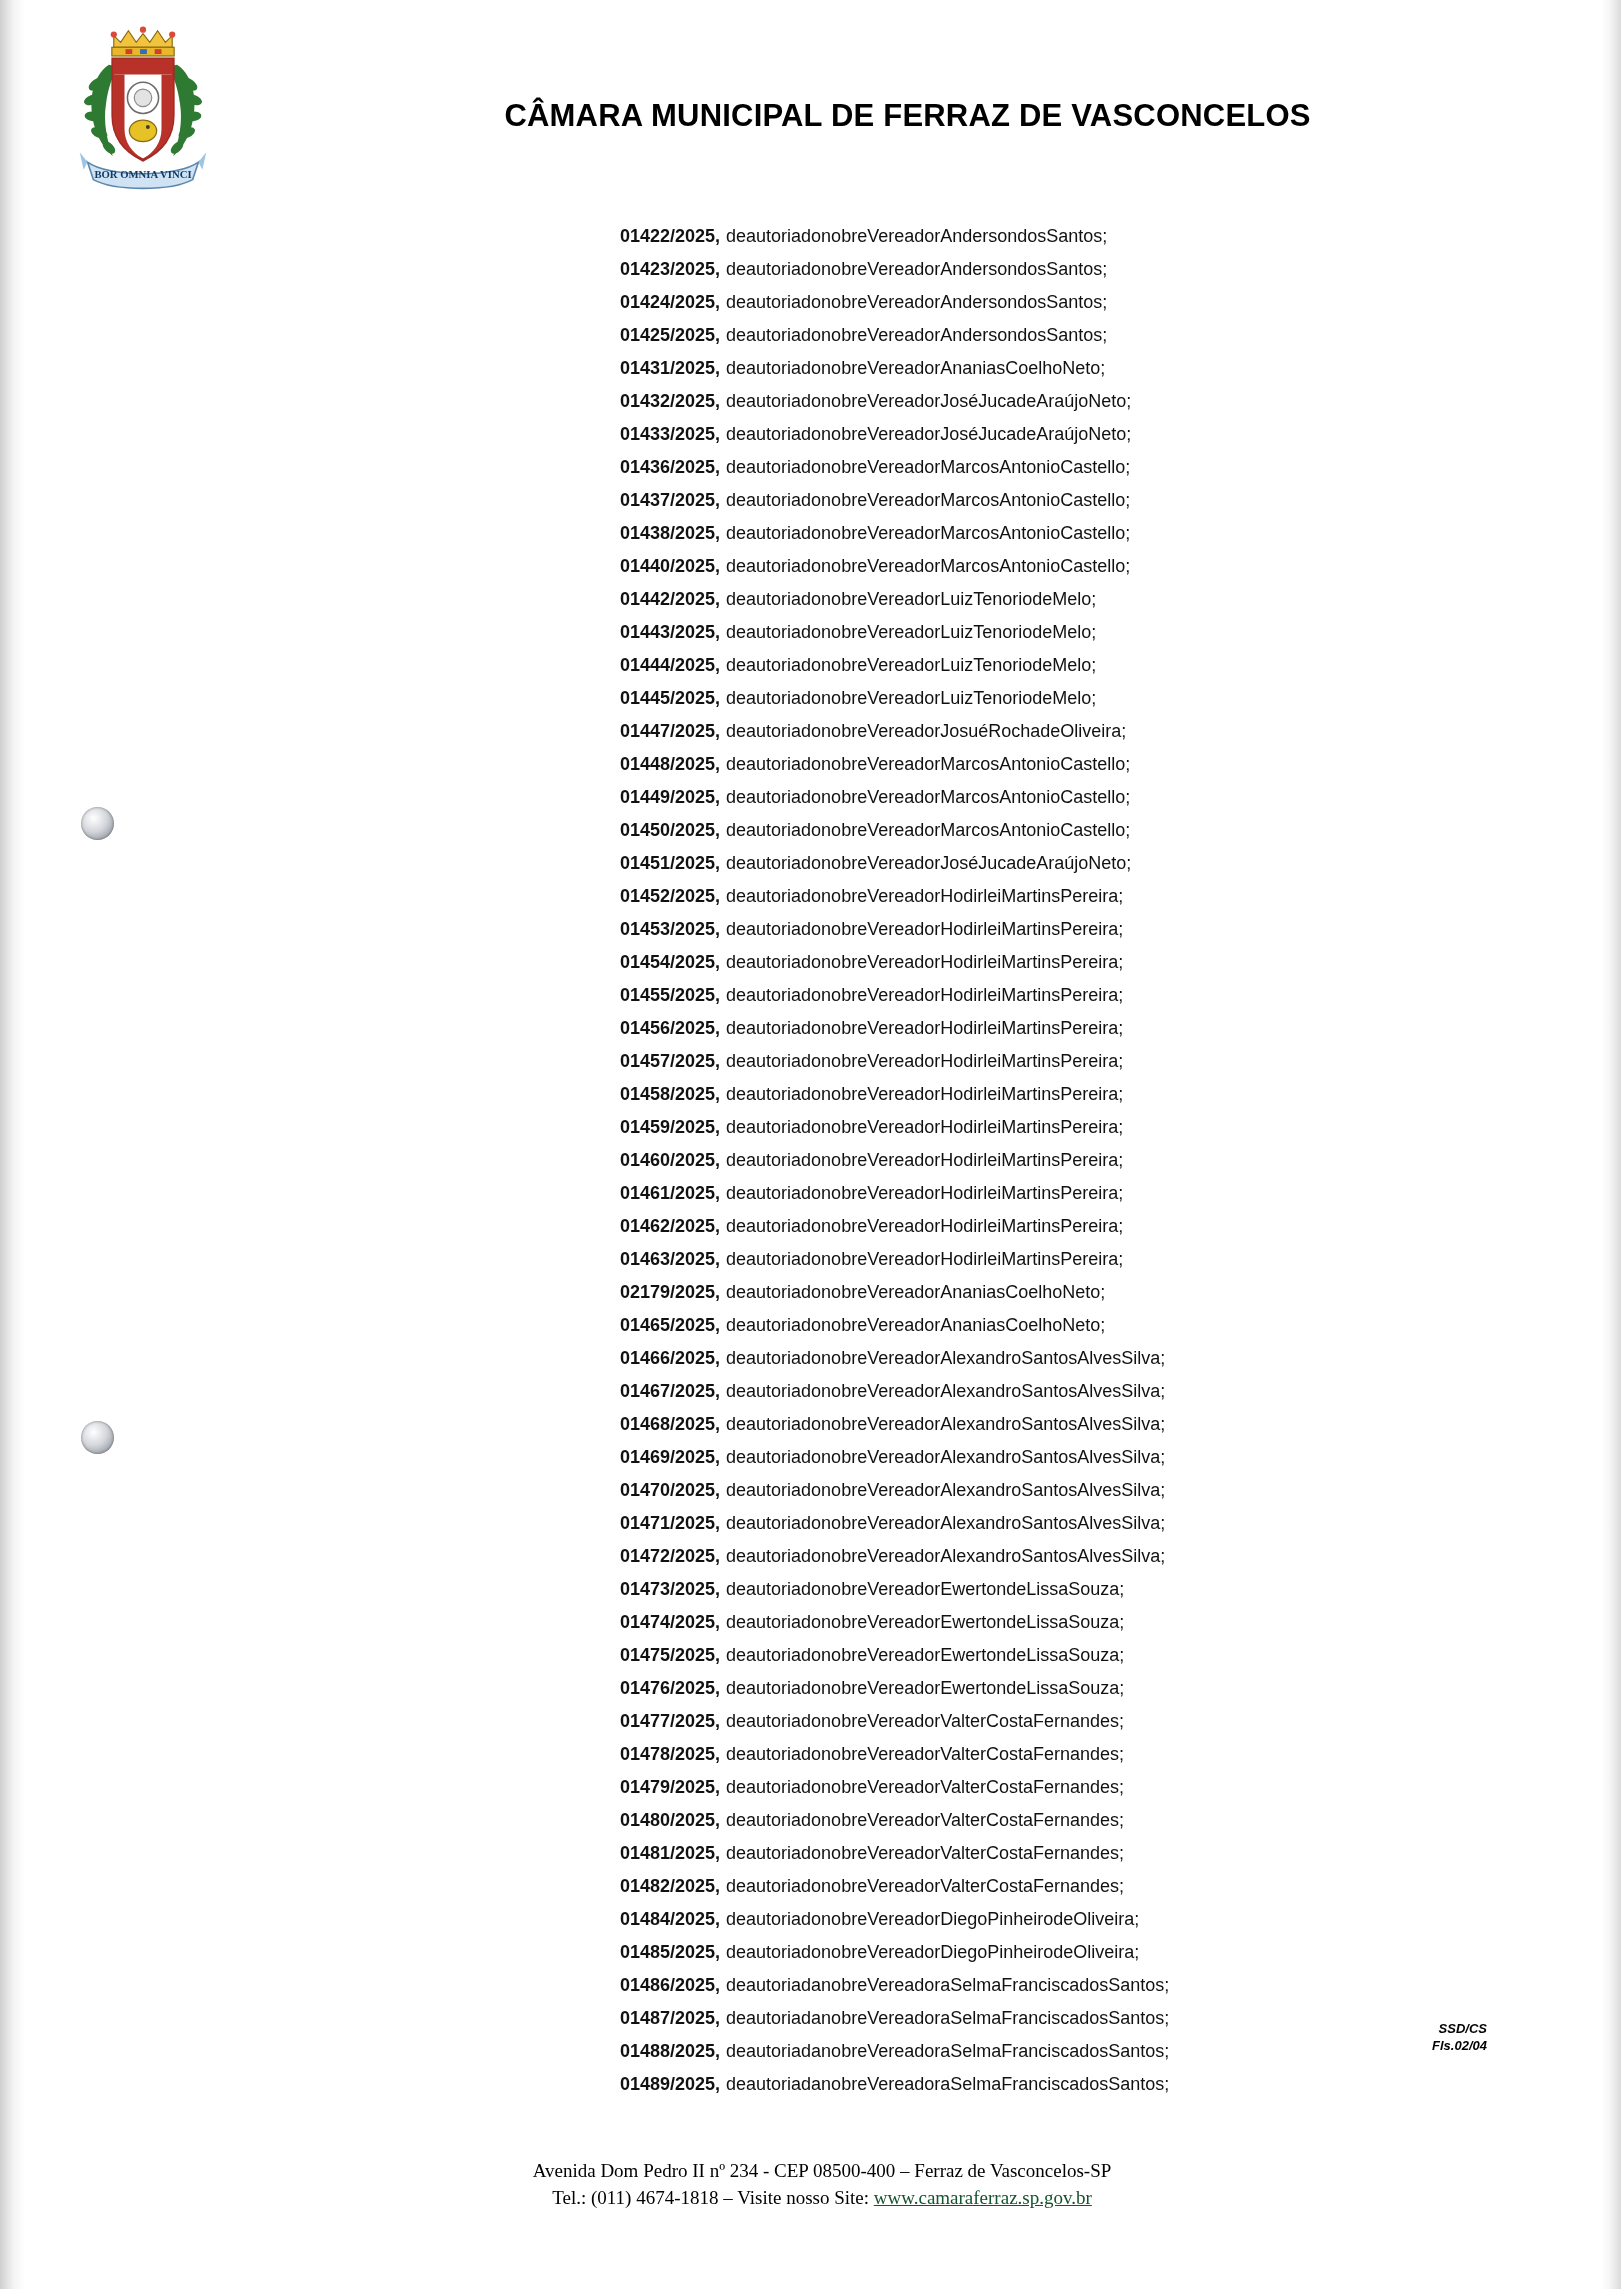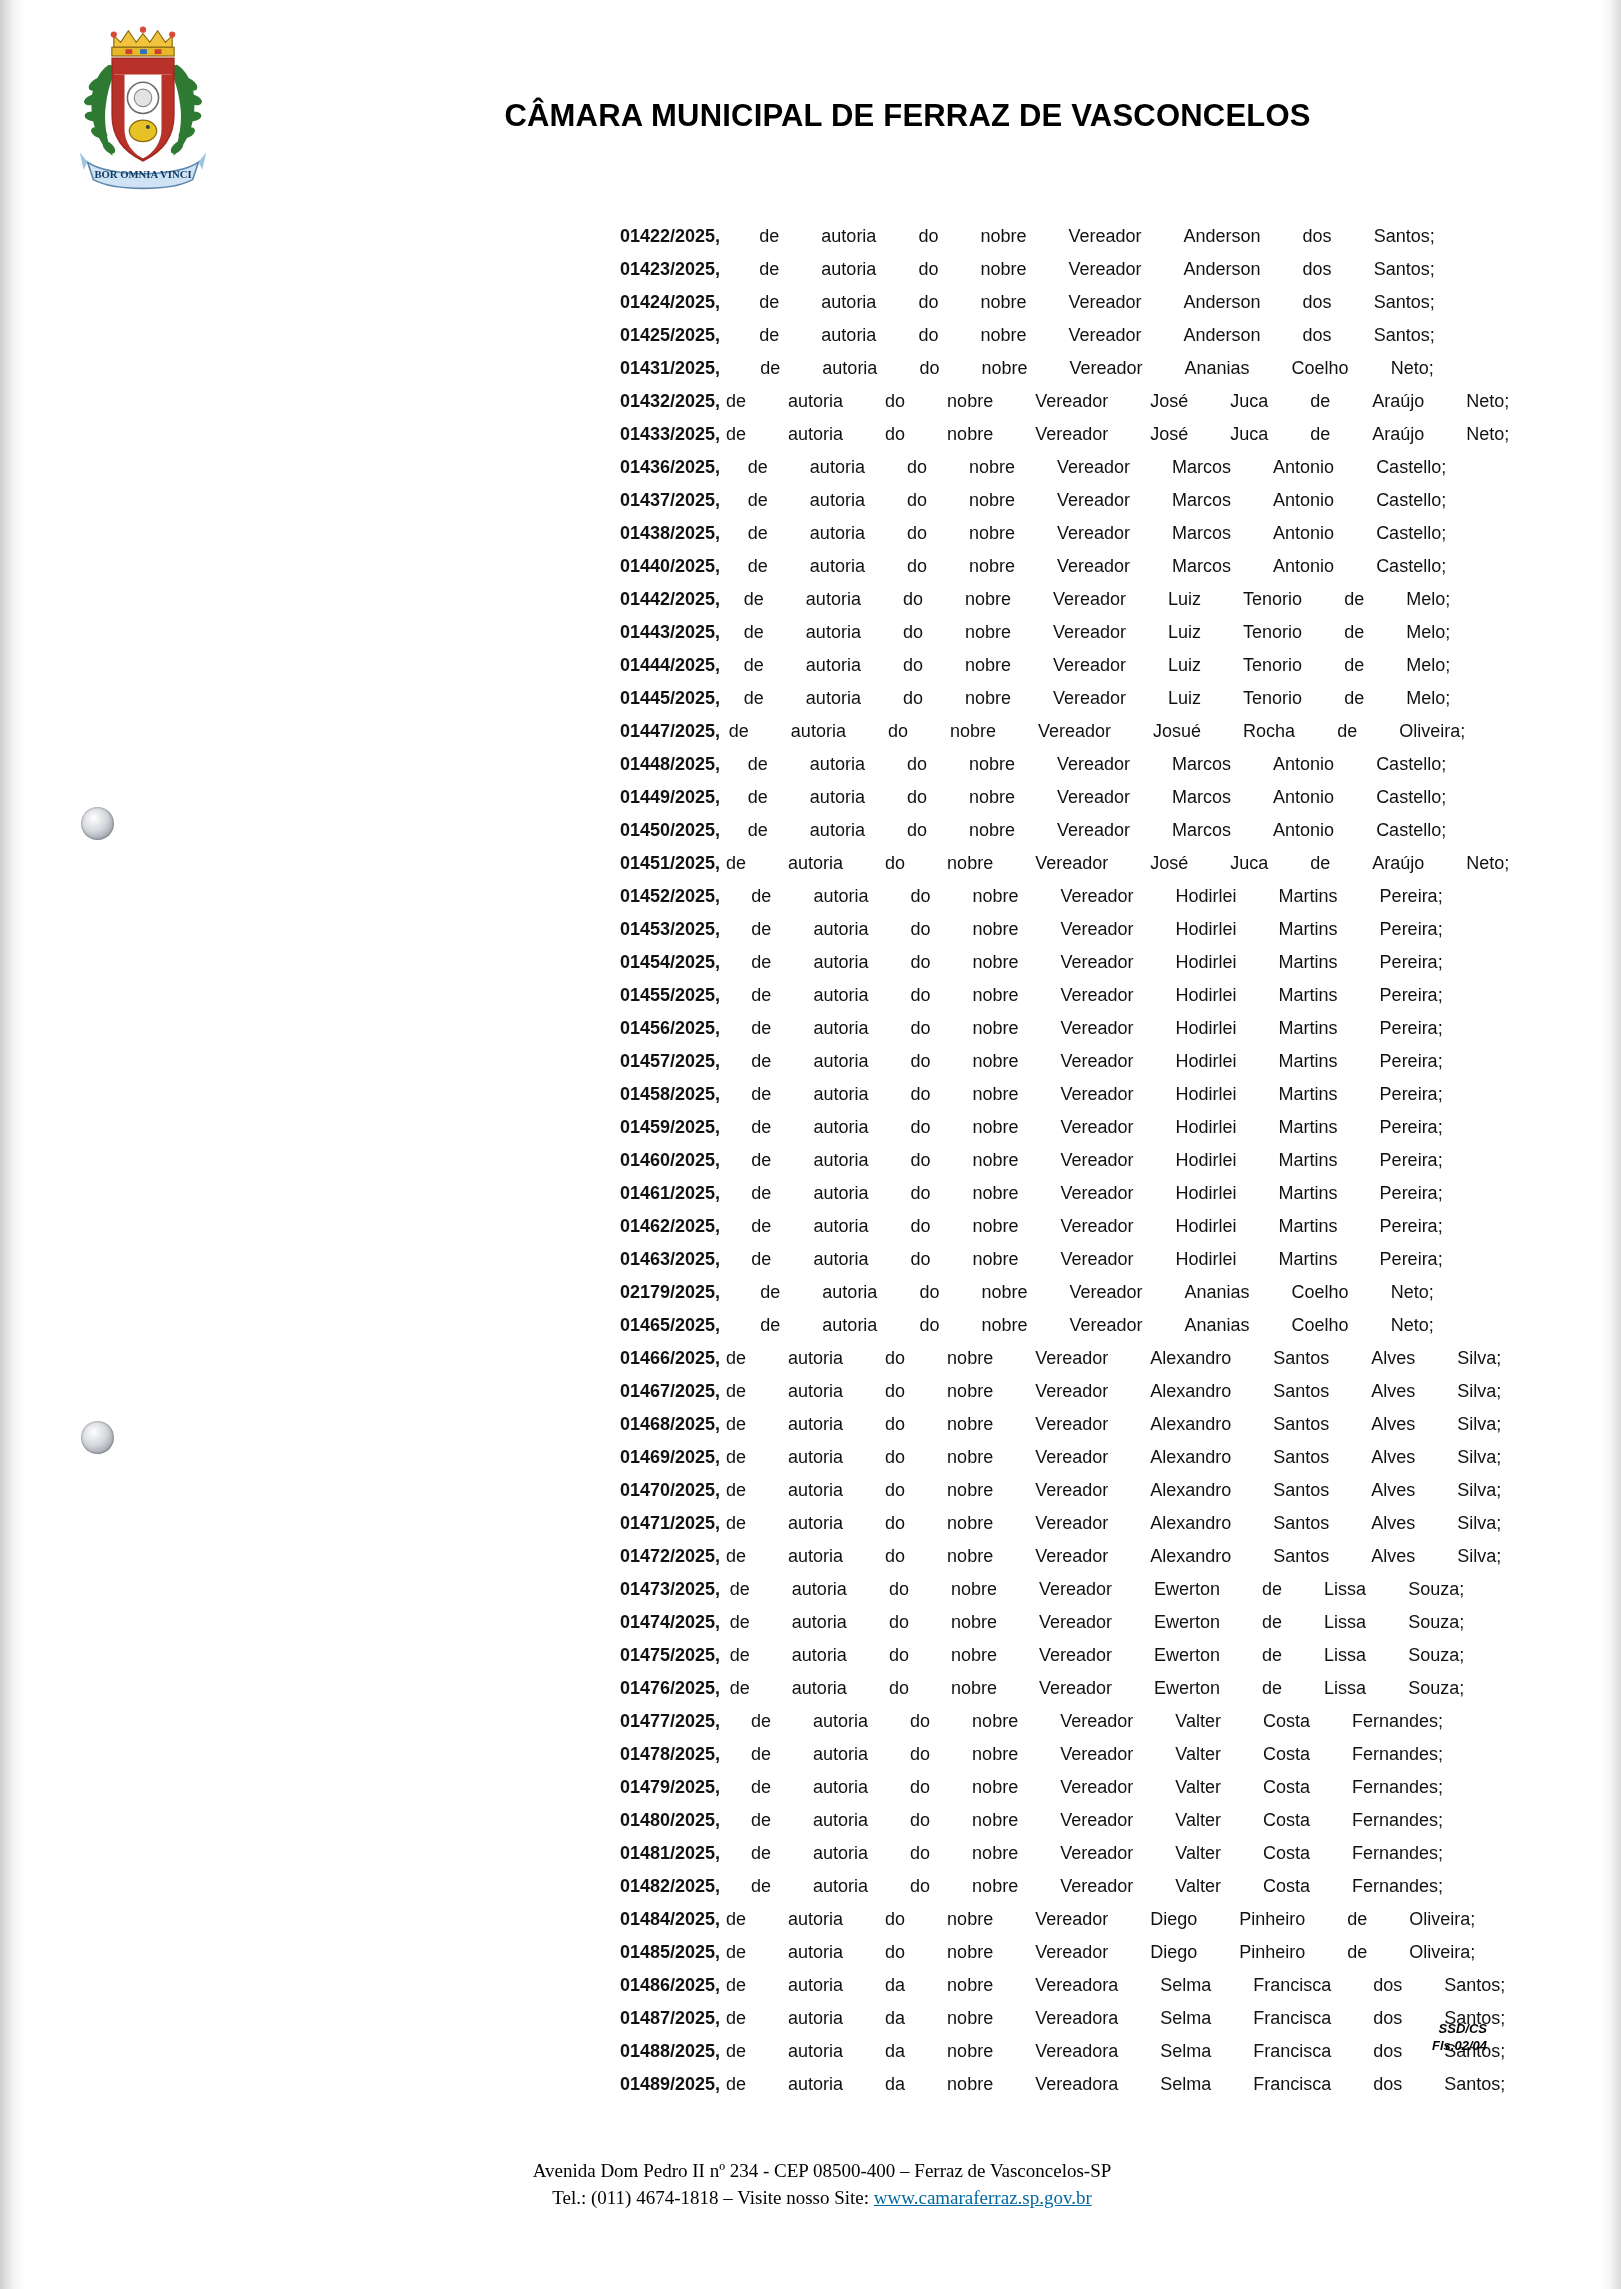--- a/index.html
+++ b/index.html
@@ -100,22 +100,21 @@
     white-space: nowrap;
   }
   .entry .num {
     font-weight: bold;
     flex: 0 0 auto;
     margin-right: 5.9px;
   }
   .entry .txt {
     flex: 1 1 auto;
     display: flex;
-    justify-content: center;
-    gap: 42px;
+    justify-content: flex-start;
   }
   .entry .txt > span {
     display: inline-block;
   }
 
   .stamp {
     position: absolute;
     right: 135px;
     top: 2021px;
     text-align: right;
@@ -132,21 +131,21 @@
     top: 2157px;
     width: 100%;
     text-align: center;
     font-family: "Liberation Serif", serif;
     font-size: 19px;
     line-height: 27px;
     color: #000;
     margin-left: 11px;
   }
   .footer a {
-    color: #0369a1;
+    color: #14532d;
     text-decoration: underline;
   }
 </style>
 </head>
 <body>
 
 <div class="page">
 
   <div class="hole hole-1"></div>
   <div class="hole hole-2"></div>

